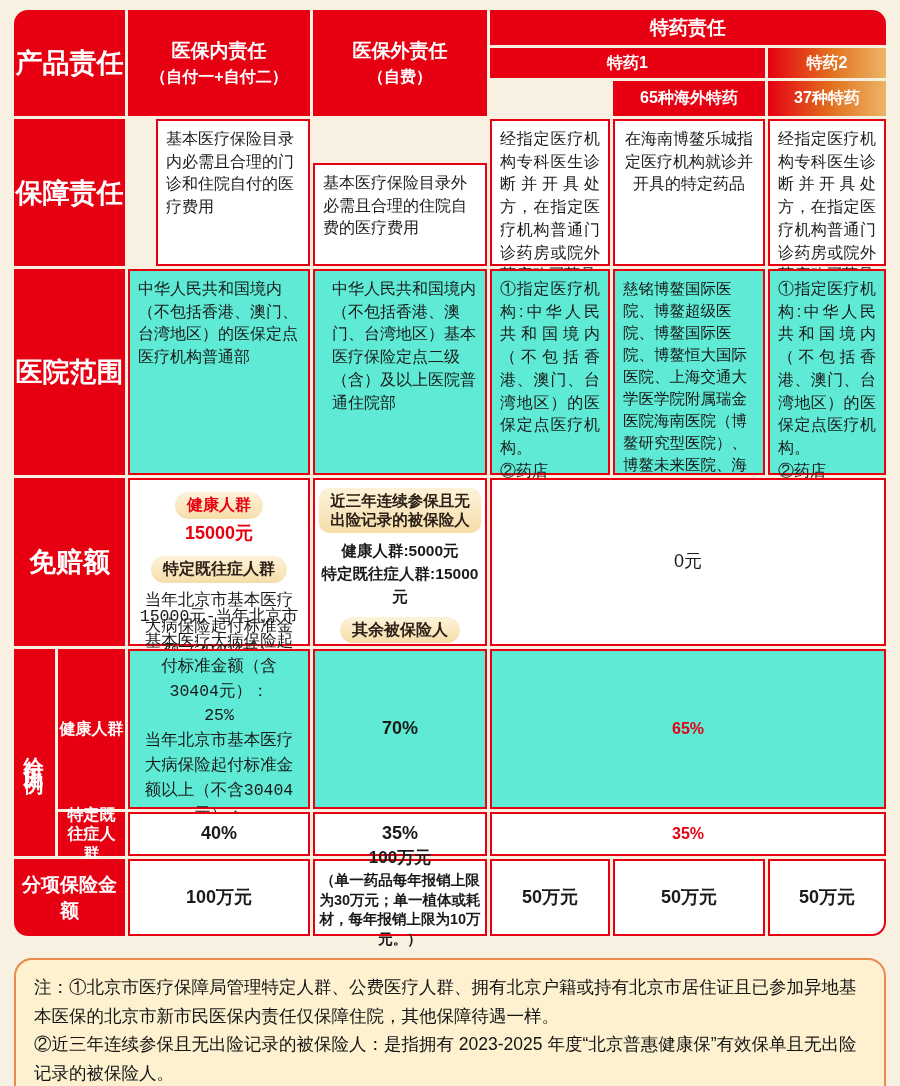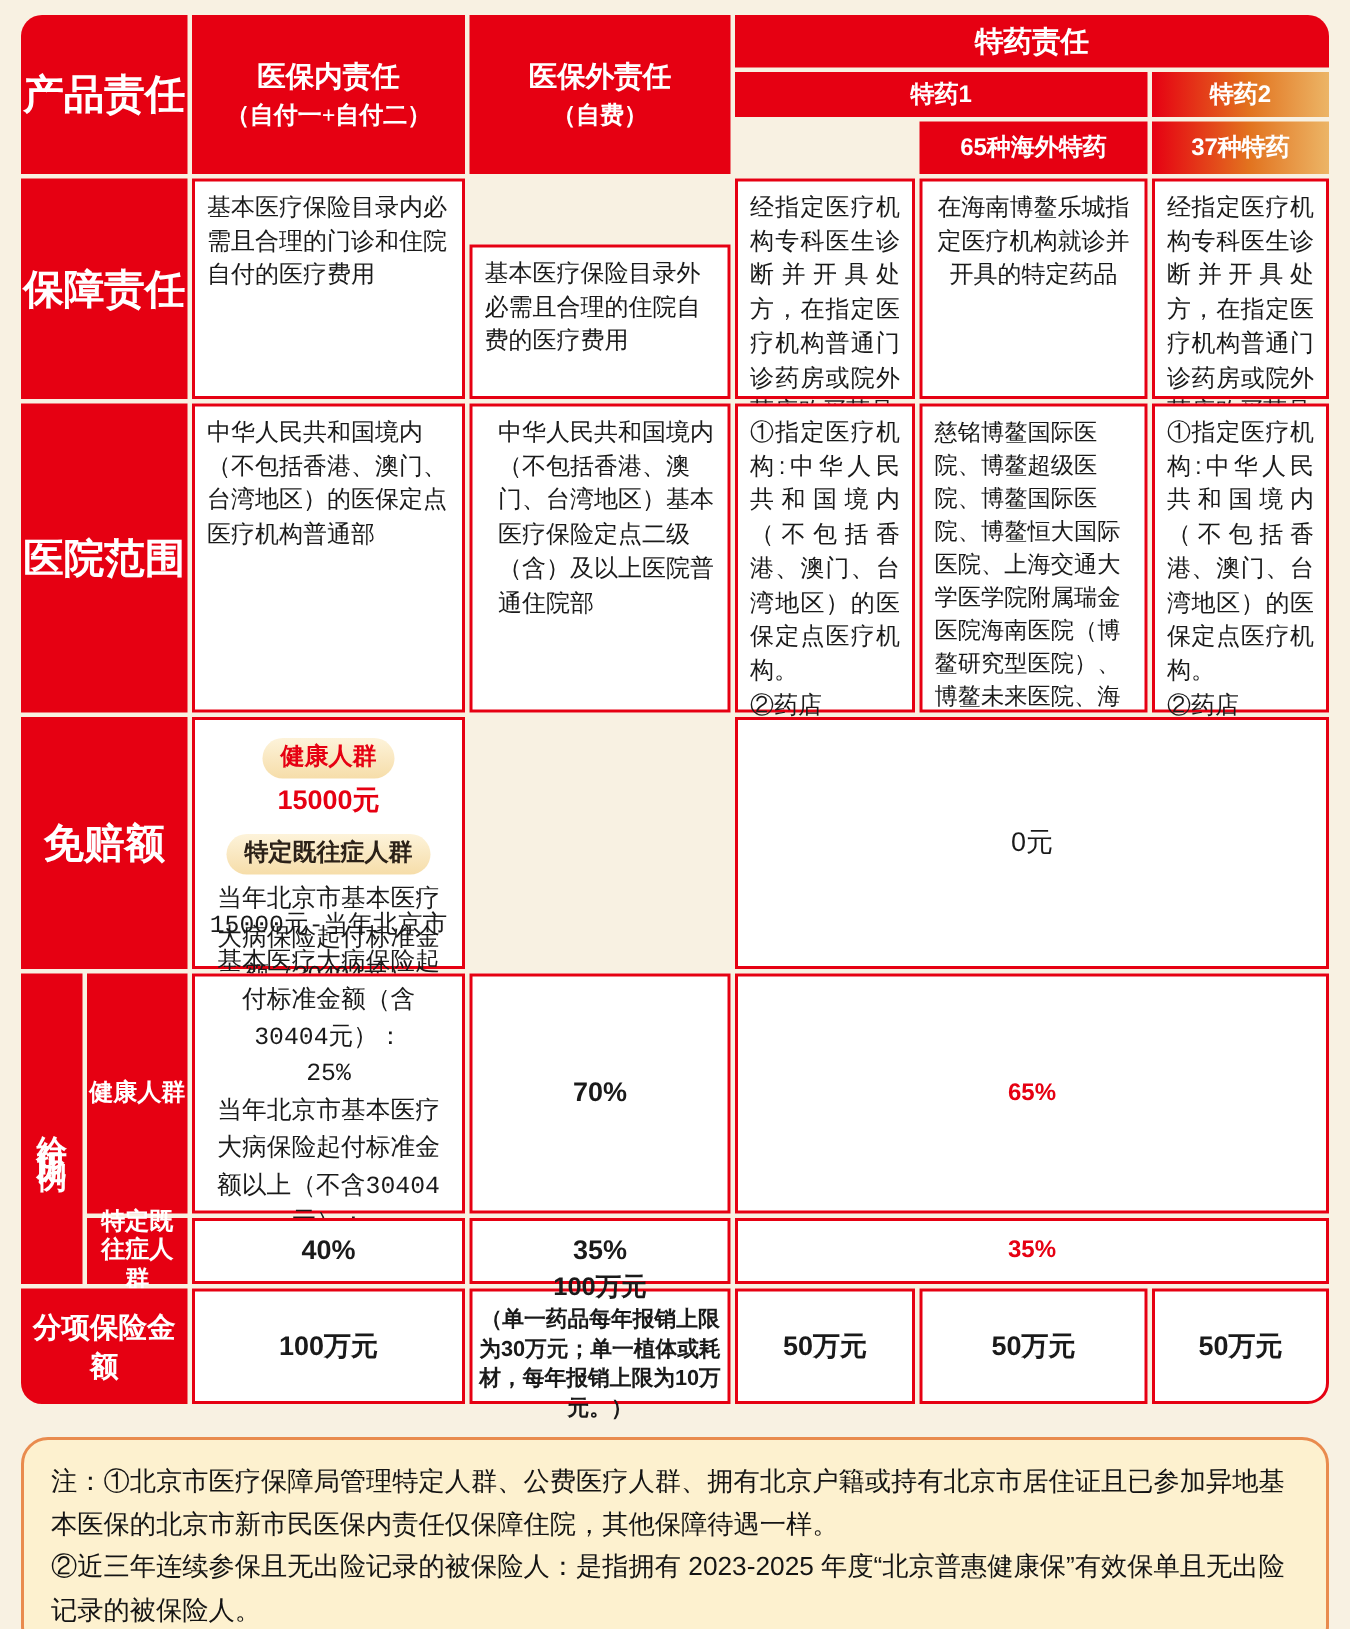--- a/index.html
+++ b/index.html
@@ -22,21 +22,21 @@
   .hred {
     background:#e60012; color:#fff; font-weight:bold;
     display:flex; align-items:center; justify-content:center;
     text-align:center; flex-direction:column;
   }
   .grad { background:linear-gradient(90deg,#e60012 0%,#e2731f 55%,#ecb566 100%); }
   .cell {
     background:#fff; border:2px solid #e60012;
     padding:7px 8px; font-size:16px; line-height:1.42;
   }
-  .cell.pink { background:#ffffff; }
+  .cell.pink { background:#5eead4; }
   .center { display:flex; flex-direction:column; align-items:center; justify-content:center; text-align:center; }
   .midtext { display:flex; align-items:center; justify-content:center; text-align:center; }
   .pre { white-space:pre-line; }
   .jst { text-align:justify; }
   .tl-round { border-top-left-radius:14px; }
   .tr-round { border-top-right-radius:14px; }
   .bl-round { border-bottom-left-radius:14px; }
   .br-round { border-bottom-right-radius:14px; }
 
   .h-main { font-size:19px; }
@@ -76,21 +76,21 @@
     padding:13px 18px; font-size:17.5px; line-height:1.63; color:#141414;
   }
 </style>
 </head>
 <body>
 
 <div class="grid">
 
   <div class="hred tl-round row-label" style="grid-column:1/3; grid-row:1/4;">产品责任</div>
 
-  <div class="hred" style="grid-column:3/4; grid-row:1/4;font-family:Liberation Serif, serif;">
+  <div class="hred" style="grid-column:3/4; grid-row:1/4;">
     <div class="h-main">医保内责任</div>
     <div class="h-sub">（自付一+自付二）</div>
   </div>
 
   <div class="hred" style="grid-column:4/5; grid-row:1/4;">
     <div class="h-main">医保外责任</div>
     <div class="h-sub">（自费）</div>
   </div>
 
   <div class="hred tr-round h-main" style="grid-column:5/8; grid-row:1/2;">特药责任</div>
@@ -98,21 +98,21 @@
   <div class="hred h-small" style="grid-column:5/7; grid-row:2/3;">特药1</div>
 
   <div class="hred grad h-small" style="grid-column:7/8; grid-row:2/3;">特药2</div>
 
 
   <div class="hred h-small" style="grid-column:6/7; grid-row:3/4;">65种海外特药</div>
 
   <div class="hred grad h-small" style="grid-column:7/8; grid-row:3/4;">37种特药</div>
 
   <div class="hred row-label" style="grid-column:1/3; grid-row:4/5;">保障责任</div>
-  <div class="cell" style="grid-column:3/4; grid-row:4/5;">基本医疗保险目录内必需且合理的门诊和住院自付的医疗费用</div>
+  <div class="cell" style="grid-column:3/4; grid-row:4/5;margin-left:28px;">基本医疗保险目录内必需且合理的门诊和住院自付的医疗费用</div>
   <div class="cell" style="grid-column:4/5; grid-row:4/5;margin-top:44px;">基本医疗保险目录外必需且合理的住院自费的医疗费用</div>
   <div class="cell jst" style="grid-column:5/6; grid-row:4/5;">经指定医疗机构专科医生诊断并开具处方，在指定医疗机构普通门诊药房或院外药店购买药品</div>
   <div class="cell" style="grid-column:6/7; grid-row:4/5;text-align:center;">在海南博鳌乐城指定医疗机构就诊并开具的特定药品</div>
   <div class="cell jst" style="grid-column:7/8; grid-row:4/5;">经指定医疗机构专科医生诊断并开具处方，在指定医疗机构普通门诊药房或院外药店购买药品</div>
 
   <div class="hred row-label" style="grid-column:1/3; grid-row:5/6;">医院范围</div>
   <div class="cell pink" style="grid-column:3/4; grid-row:5/6;">中华人民共和国境内（不包括香港、澳门、台湾地区）的医保定点医疗机构普通部</div>
   <div class="cell pink" style="grid-column:4/5; grid-row:5/6;padding-left:17px;">中华人民共和国境内（不包括香港、澳门、台湾地区）基本医疗保险定点二级（含）及以上医院普通住院部</div>
   <div class="cell pink pre jst" style="grid-column:5/6; grid-row:5/6;">①指定医疗机构:中华人民共和国境内（不包括香港、澳门、台湾地区）的医保定点医疗机构。
 ②药店</div>
@@ -122,20 +122,28 @@
 
   <div class="hred row-label" style="grid-column:1/3; grid-row:6/7;">免赔额</div>
 
   <div class="cell center" style="grid-column:3/4; grid-row:6/7; justify-content:flex-start; padding-top:12px;">
     <span class="badge red-text">健康人群</span>
     <div class="red-amount">15000元</div>
     <span class="badge">特定既往症人群</span>
     <div class="d-text">当年北京市基本医疗大病保险起付标准金额（30404元）</div>
   </div>
 
+  <div class="cell center" style="grid-column:4/5; grid-row:6/7; justify-content:flex-start; padding-top:8px; padding-left:4px; padding-right:4px;">
+    <span class="badge big">近三年连续参保且无出险记录的被保险人</span>
+    <div class="d-line mt6">健康人群:5000元</div>
+    <div class="d-line">特定既往症人群:15000元</div>
+    <span class="badge mt8">其余被保险人</span>
+    <div class="d-line mt6">健康人群:15000元</div>
+    <div class="d-line">特定既往症人群:20000元</div>
+  </div>
 
   <div class="cell midtext" style="grid-column:5/8; grid-row:6/7; font-size:18px;">0元</div>
 
   <div class="hred vertical" style="grid-column:1/2; grid-row:7/9;">给付比例</div>
   <div class="hred sub-label" style="grid-column:2/3; grid-row:7/8;">健康人群</div>
   <div class="hred sub-label" style="grid-column:2/3; grid-row:8/9; padding:0 4px;">特定既往症人群</div>
 
   <div class="cell pink pre center payout-text" style="grid-column:3/4; grid-row:7/8;">15000元-当年北京市基本医疗大病保险起付标准金额（含30404元）：
 25%
 当年北京市基本医疗大病保险起付标准金额以上（不含30404元）：

